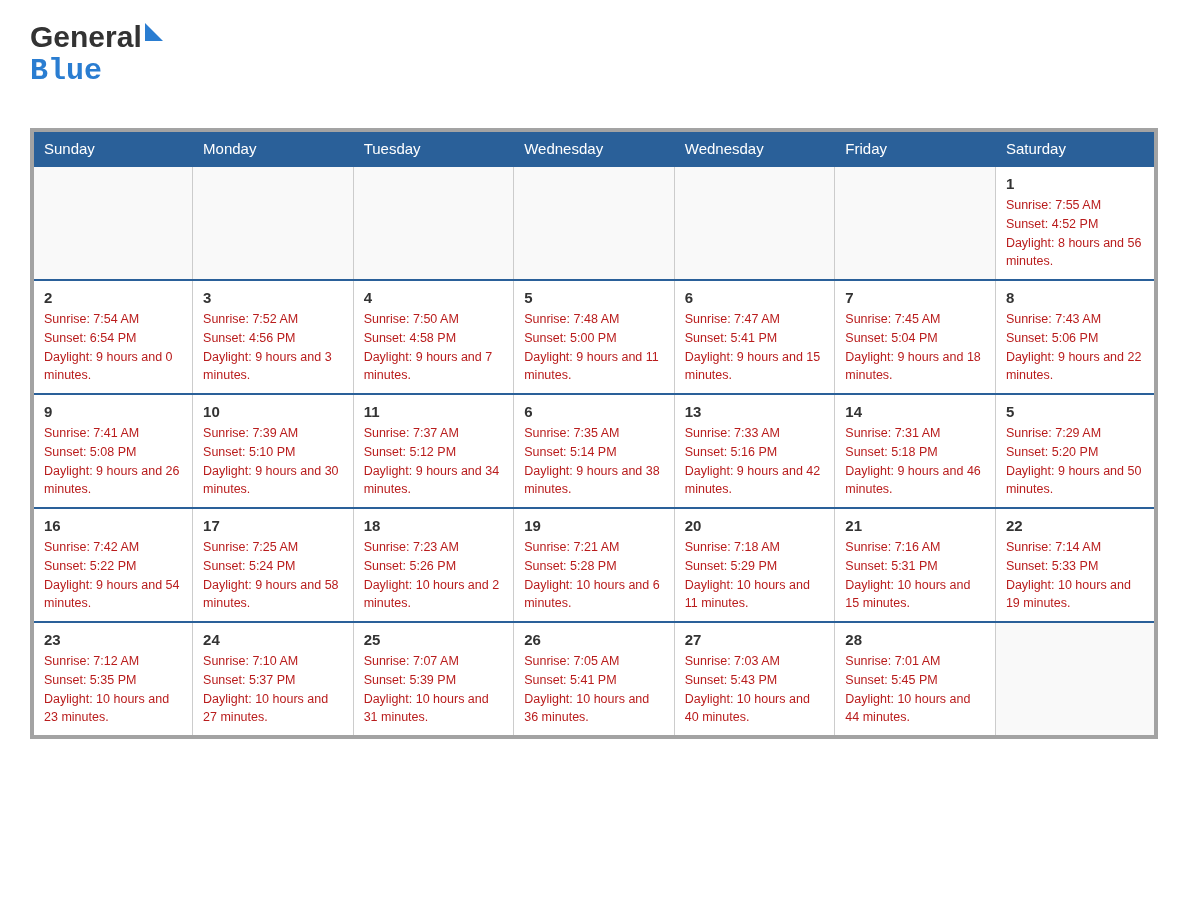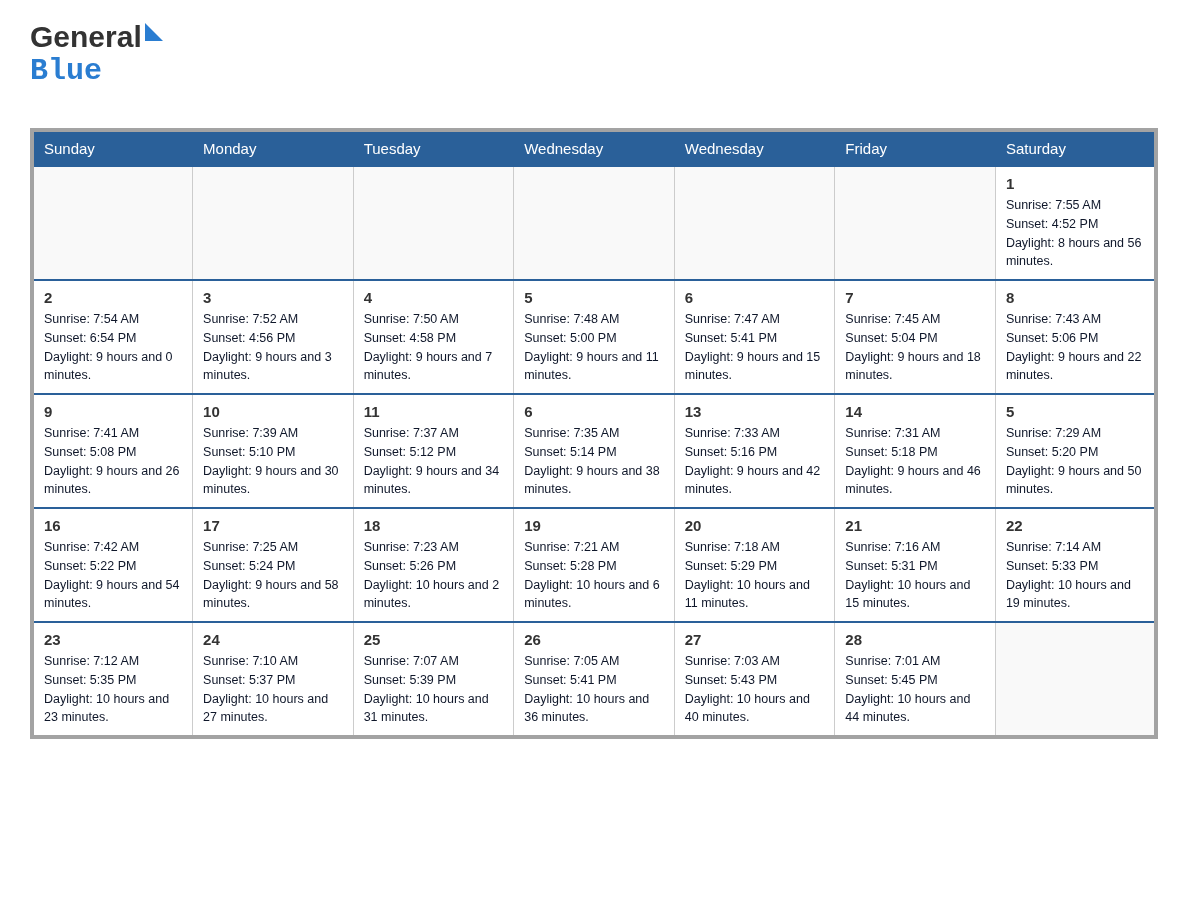--- a/index.html
+++ b/index.html
@@ -65,21 +65,21 @@
     }
     .day-num {
       font-size: 15px;
       font-weight: bold;
       margin-bottom: 4px;
       display: block;
     }
     .day-info {
       font-size: 12.5px;
       line-height: 1.5;
-      color: #0f172a;
+      color: #b91c1c;
     }
     .empty-cell {
       background: #f9f9f9;
     }
     .logo-row {
       display: flex;
       align-items: center;
     }
     .logo-general {
       font-size: 30px;

